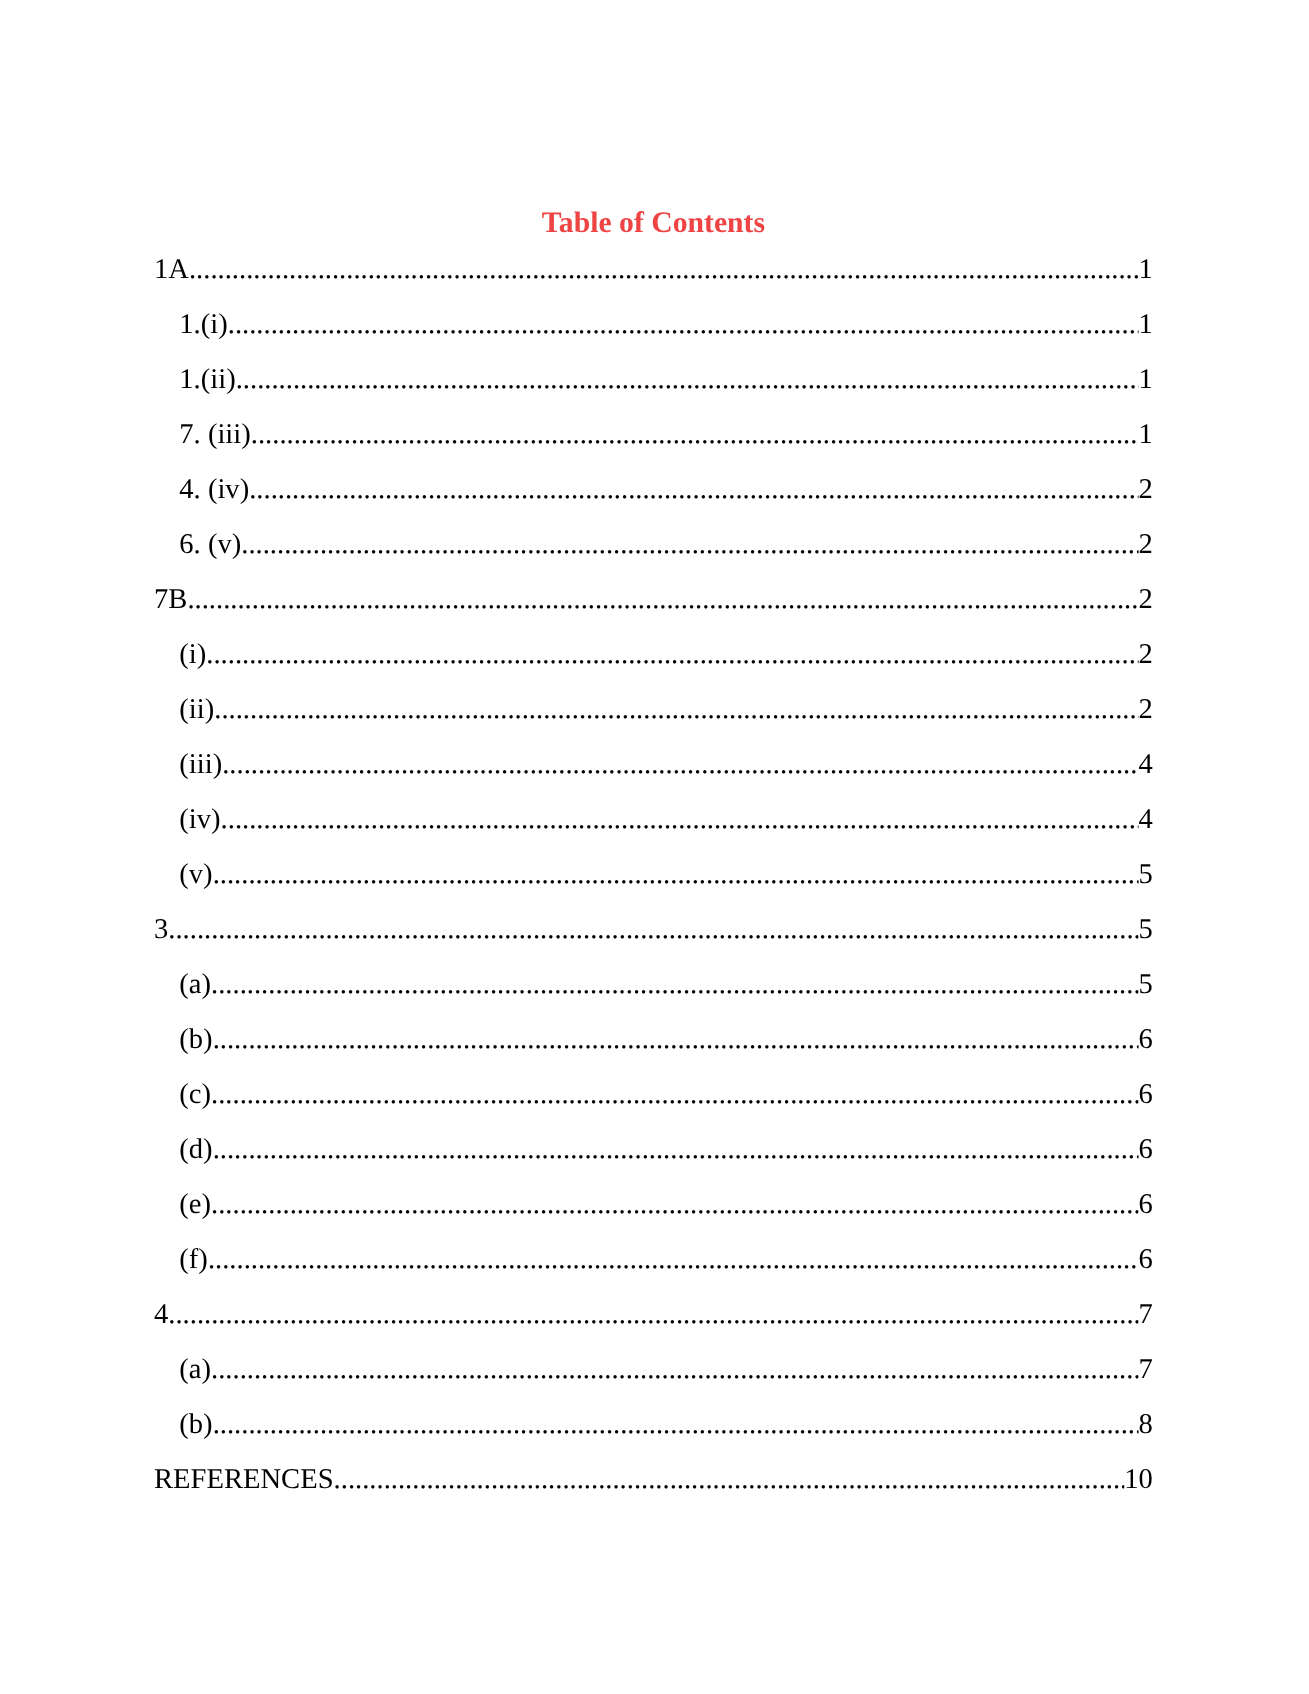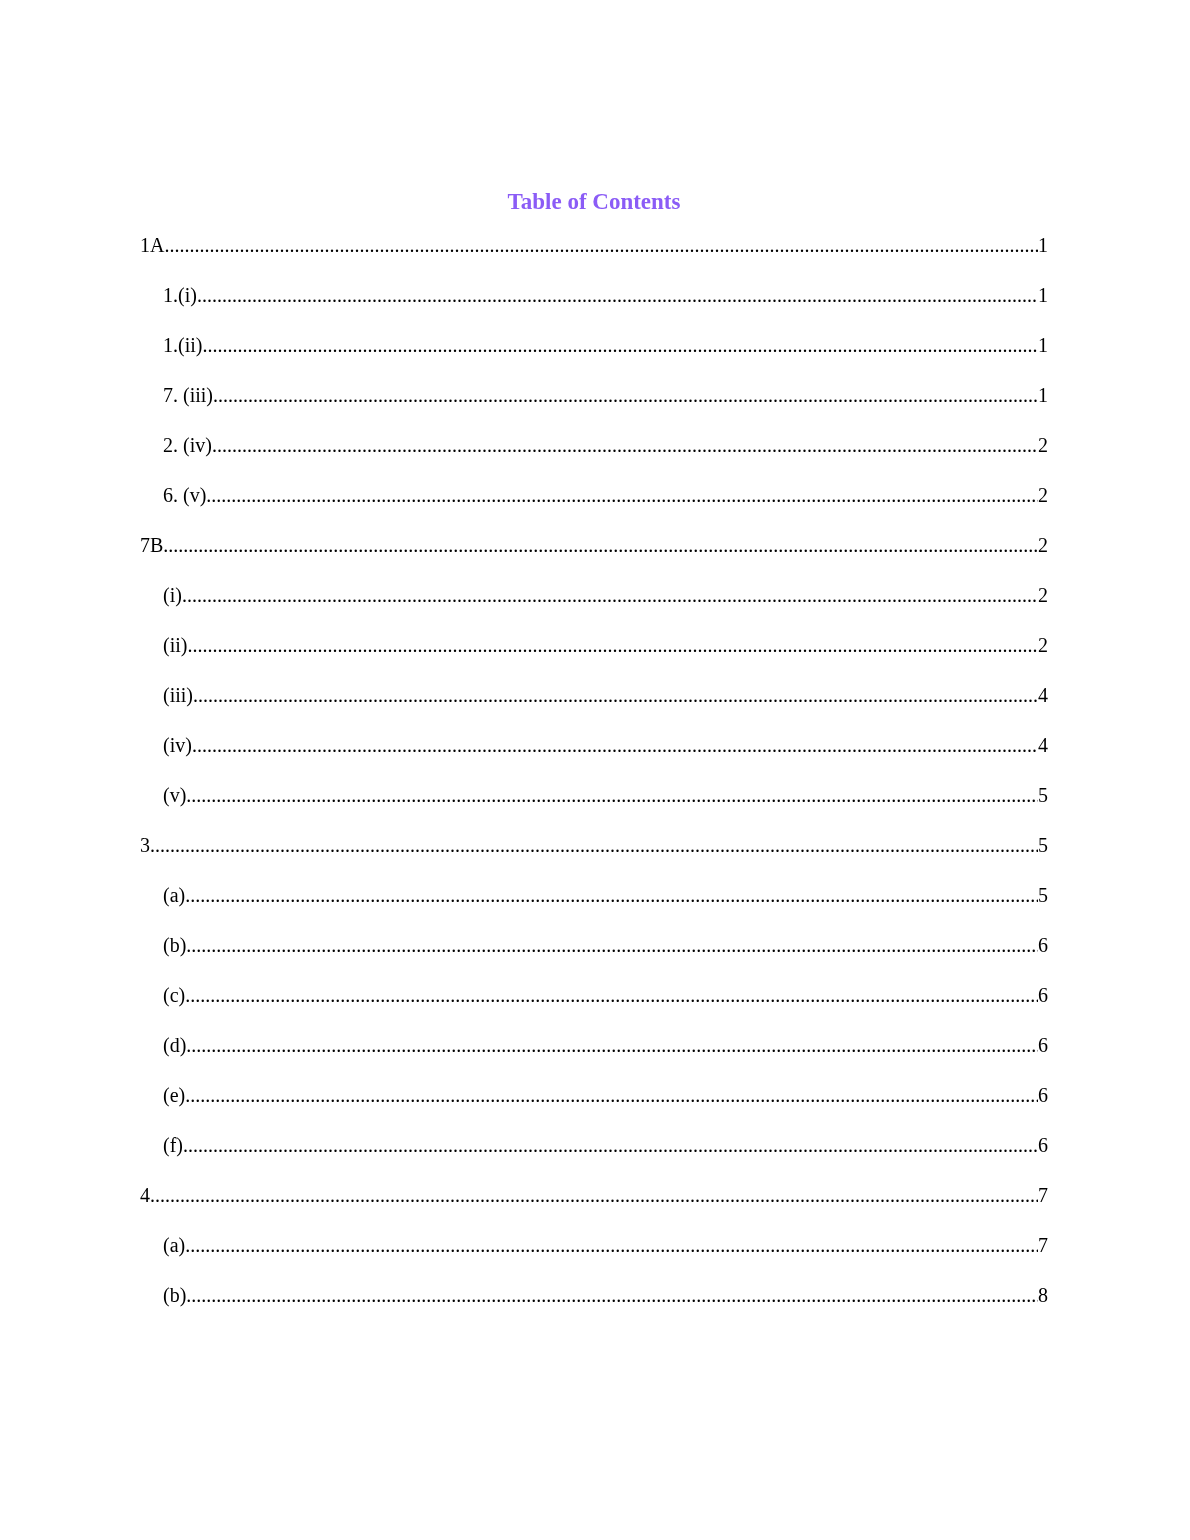--- a/index.html
+++ b/index.html
@@ -16,35 +16,35 @@
   }
   .page {
     box-sizing: border-box;
     width: 1190px;
     height: 1540px;
     padding: 186px 142px 0 140px;
   }
   .doc-title {
     margin: 0 0 2px 0;
     text-align: center;
-    color: #8b5cf6;
-    font-size: 23px;
+    color: #ef4444;
+    font-size: 27px;
     line-height: 32px;
     font-weight: bold;
     font-family: "Liberation Serif", serif;
   }
   .toc-list {
     margin-top: 0;
   }
   .toc-row {
     display: flex;
     align-items: baseline;
     height: 50px;
     line-height: 50px;
-    font-size: 20px;
+    font-size: 26px;
     white-space: nowrap;
   }
   .toc-row.indent {
     padding-left: 23px;
   }
   .toc-label {
     flex: 0 0 auto;
     white-space: pre;
   }
   .toc-dots {
@@ -85,21 +85,21 @@
     <span class="toc-page">1</span>
   </div>
 
   <div class="toc-row indent">
     <span class="toc-label">7. (iii)</span>
     <span class="toc-dots"></span>
     <span class="toc-page">1</span>
   </div>
 
   <div class="toc-row indent">
-    <span class="toc-label">2. (iv)</span>
+    <span class="toc-label">4. (iv)</span>
     <span class="toc-dots"></span>
     <span class="toc-page">2</span>
   </div>
 
   <div class="toc-row indent">
     <span class="toc-label">6. (v)</span>
     <span class="toc-dots"></span>
     <span class="toc-page">2</span>
   </div>
 
@@ -192,14 +192,19 @@
     <span class="toc-dots"></span>
     <span class="toc-page">7</span>
   </div>
 
   <div class="toc-row indent">
     <span class="toc-label">(b)</span>
     <span class="toc-dots"></span>
     <span class="toc-page">8</span>
   </div>
 
+  <div class="toc-row">
+    <span class="toc-label">REFERENCES</span>
+    <span class="toc-dots"></span>
+    <span class="toc-page">10</span>
+  </div>
 </div>
 </div>
 
 </body></html>

